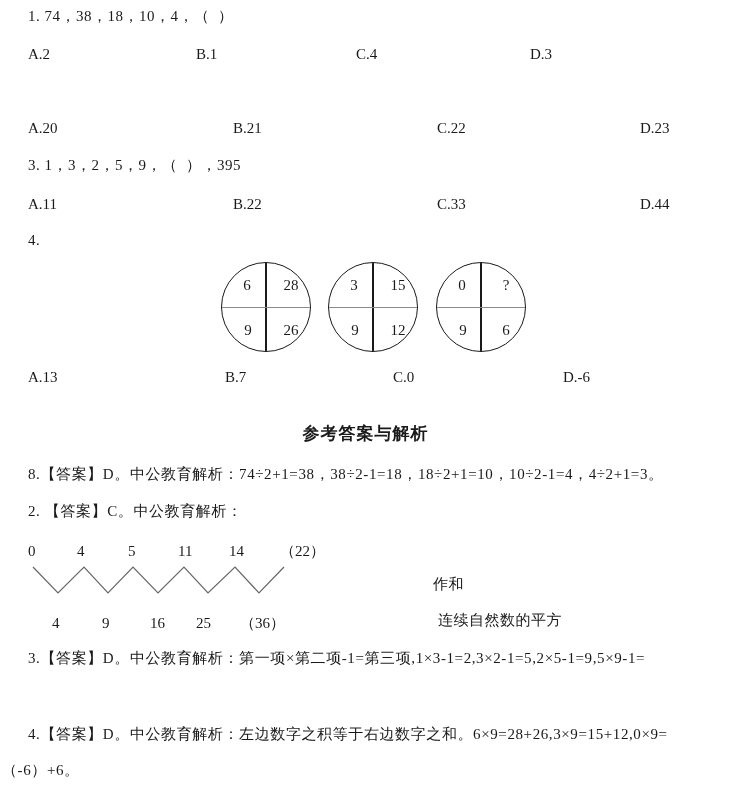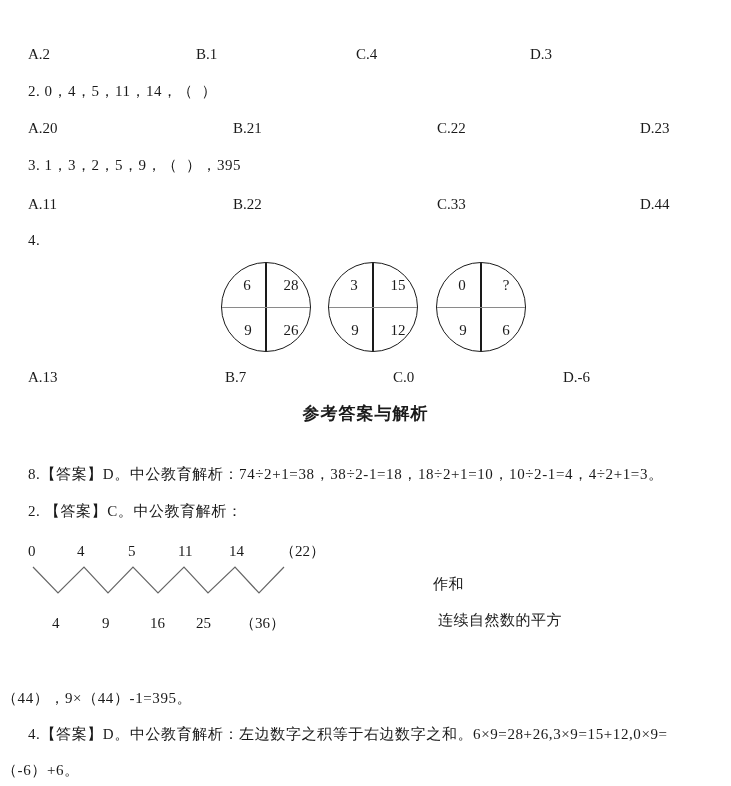--- a/index.html
+++ b/index.html
@@ -11,21 +11,21 @@
     color: #1a1a1a;
     font-family: "Liberation Serif", "DejaVu Serif", serif;
     font-size: 15px;
     line-height: 1.15;
     overflow: hidden;
   }
   .abs { position: absolute; white-space: pre; }
   .qtext { letter-spacing: 0.5px; }
   .ansline { letter-spacing: 0.6px; }
   .heading {
-    left: 0; top: 404px; width: 731px;
+    left: 0; top: 424px; width: 731px;
     text-align: center;
     font-weight: bold;
     font-size: 17px;
     letter-spacing: 1px;
   }
   .circle {
     position: absolute;
     width: 90px; height: 90px;
     border: 1.5px solid #1a1a1a;
     border-radius: 50%;
@@ -49,26 +49,26 @@
     font-size: 15px;
   }
   .zigzag { position: absolute; left: 0; top: 560px; }
   .diag-label { font-size: 15px; letter-spacing: 0.5px; }
 </style>
 </head>
 <body>
 
 <div class="page">
 
+  <div class="abs qtext" style="left:28px; top:8px">1. 74，38，18，10，4，（  ）</div>
   <div class="abs" style="left:28px;  top:46px">A.2</div>
   <div class="abs" style="left:196px; top:46px">B.1</div>
   <div class="abs" style="left:356px; top:46px">C.4</div>
   <div class="abs" style="left:530px; top:46px">D.3</div>
 
-  <div class="abs qtext" style="left:28px; top:83px">2. 0，4，5，11，14，（  ）</div>
   <div class="abs" style="left:28px;  top:120px">A.20</div>
   <div class="abs" style="left:233px; top:120px">B.21</div>
   <div class="abs" style="left:437px; top:120px">C.22</div>
   <div class="abs" style="left:640px; top:120px">D.23</div>
 
   <div class="abs qtext" style="left:28px; top:157px">3. 1，3，2，5，9，（  ），395</div>
   <div class="abs" style="left:28px;  top:196px">A.11</div>
   <div class="abs" style="left:233px; top:196px">B.22</div>
   <div class="abs" style="left:437px; top:196px">C.33</div>
   <div class="abs" style="left:640px; top:196px">D.44</div>
@@ -124,18 +124,18 @@
 
   <div class="abs" style="left:52px;  top:615px">4</div>
   <div class="abs" style="left:102px; top:615px">9</div>
   <div class="abs" style="left:150px; top:615px">16</div>
   <div class="abs" style="left:196px; top:615px">25</div>
   <div class="abs" style="left:240px; top:615px">（36）</div>
 
   <div class="abs diag-label" style="left:433px; top:576px">作和</div>
   <div class="abs diag-label" style="left:438px; top:612px">连续自然数的平方</div>
 
-  <div class="abs ansline" style="left:2px; top:690px">（44），9×（44）-1=395。</div>
+  <div class="abs ansline" style="left:28px; top:650px">3.【答案】D。中公教育解析：第一项×第二项-1=第三项,1×3-1=2,3×2-1=5,2×5-1=9,5×9-1=</div>
 
   <div class="abs ansline" style="left:28px; top:726px">4.【答案】D。中公教育解析：左边数字之积等于右边数字之和。6×9=28+26,3×9=15+12,0×9=</div>
   <div class="abs ansline" style="left:2px; top:762px">（-6）+6。</div>
 
 </div>
 
 </body></html>

